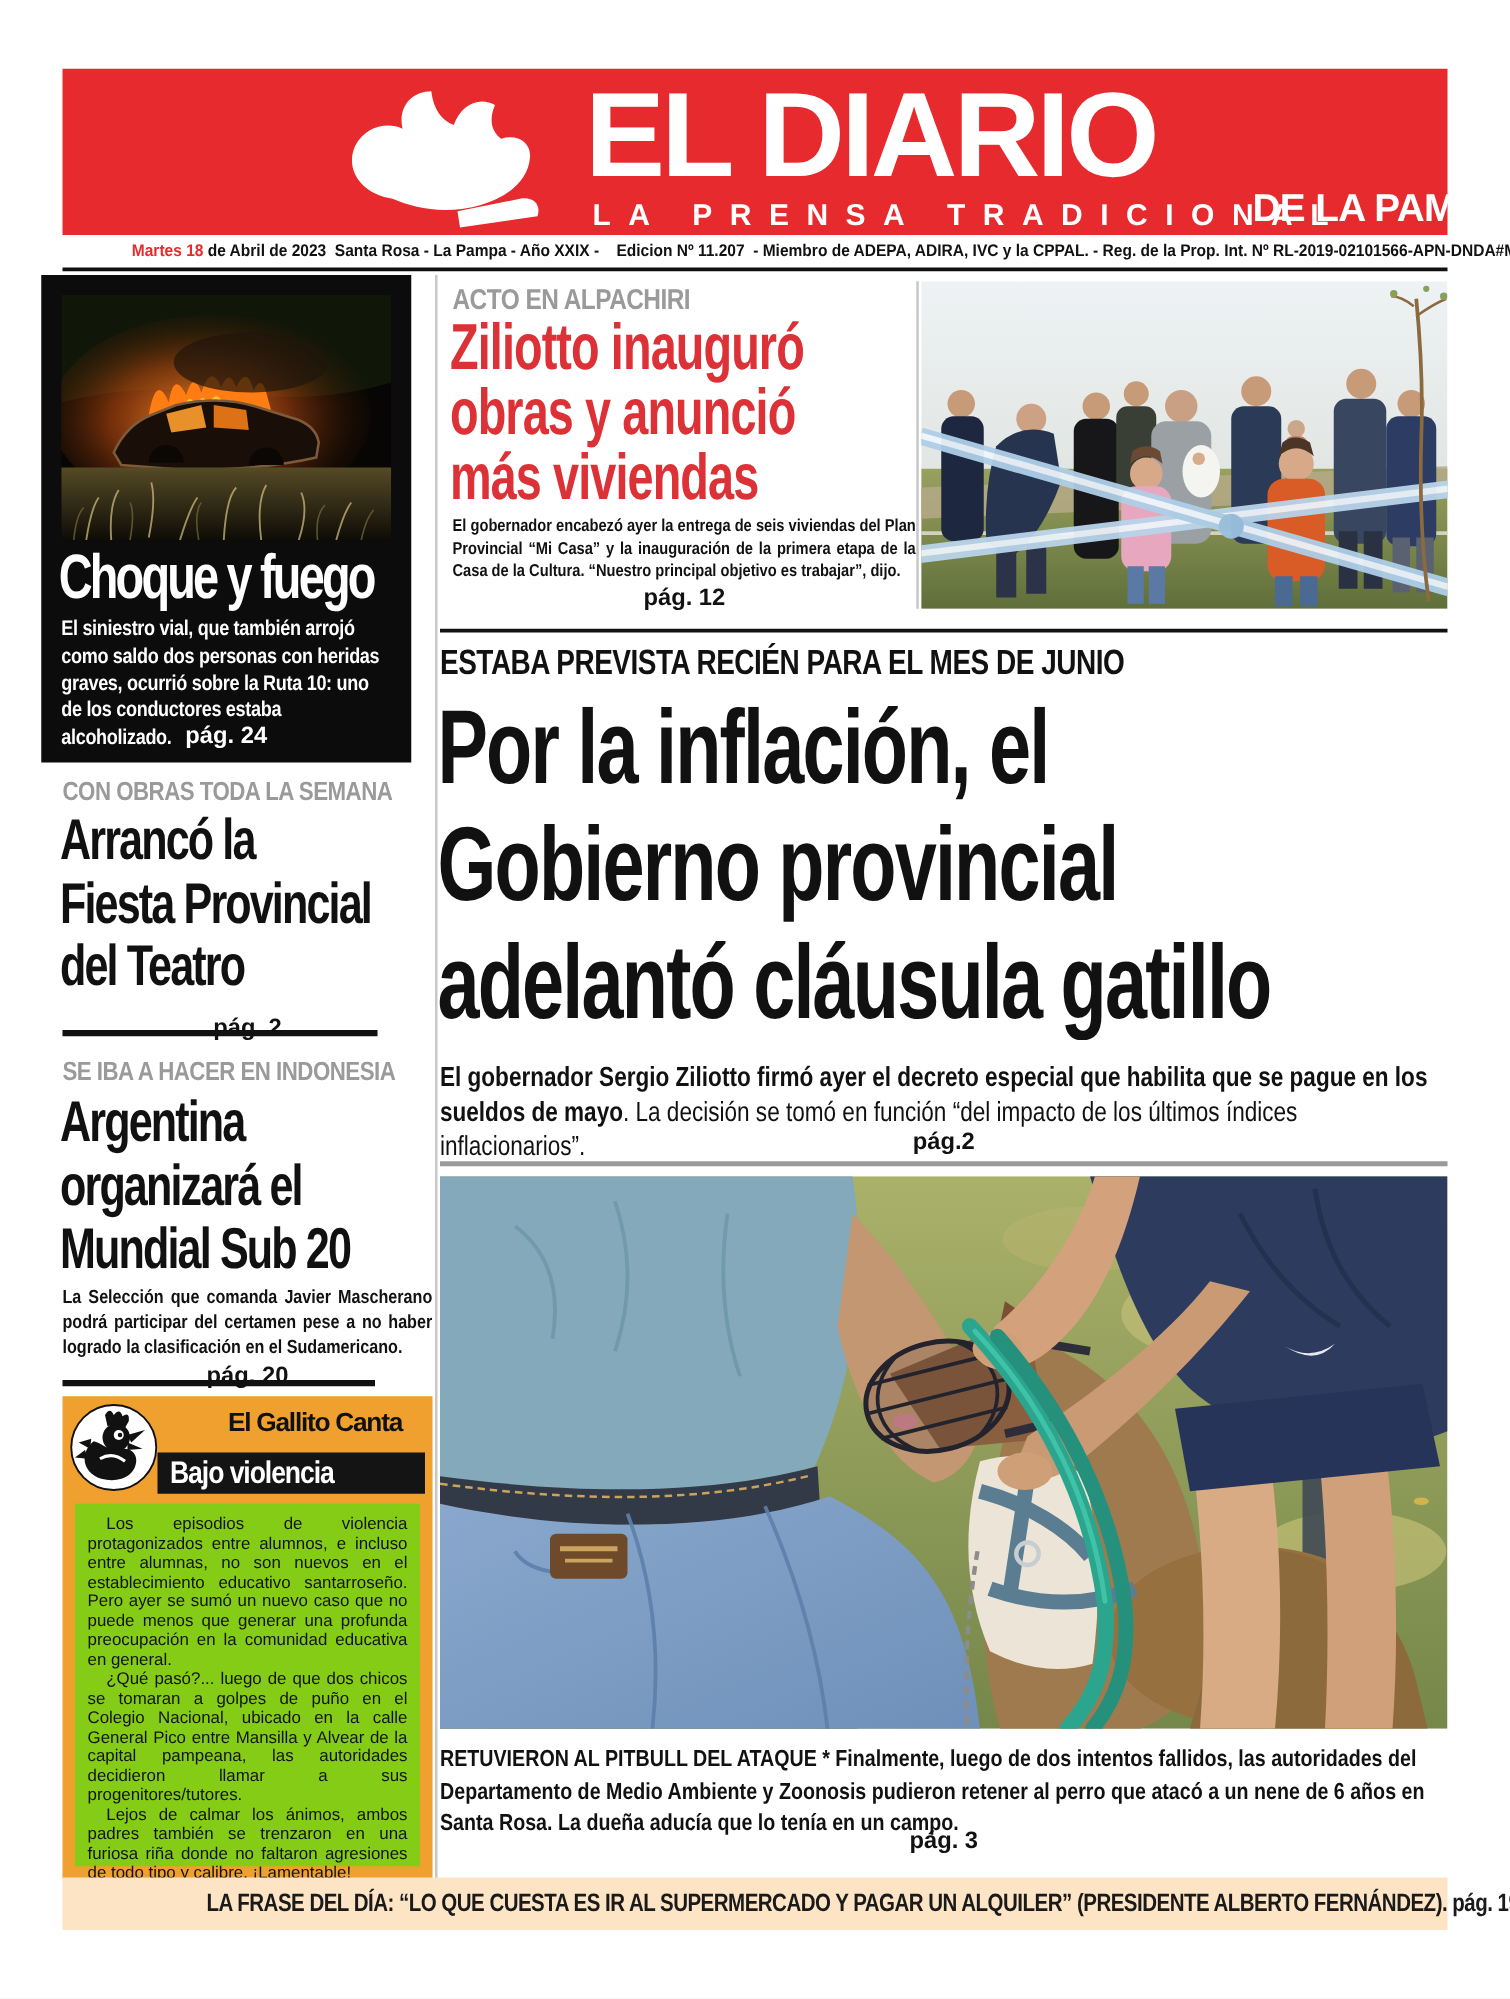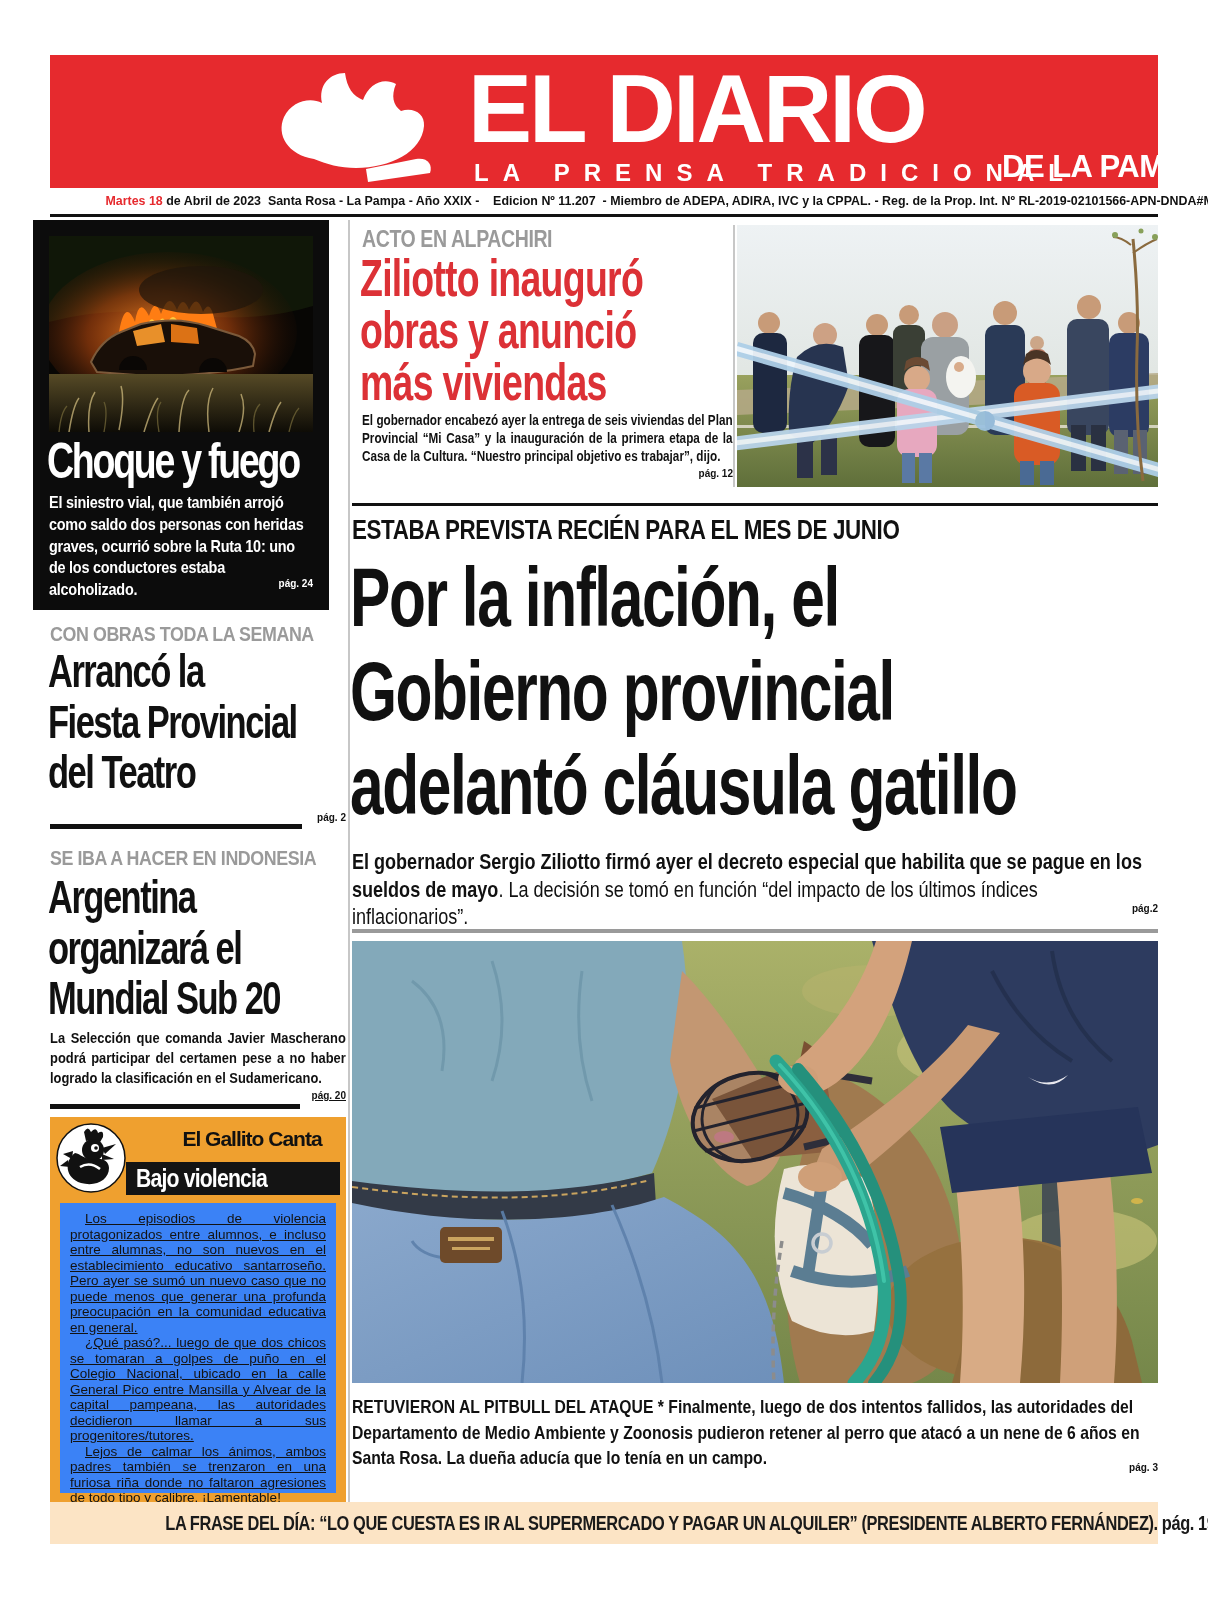--- a/index.html
+++ b/index.html
@@ -12,21 +12,21 @@
   body{font-family:"Liberation Sans", sans-serif;color:var(--ink);}
   #page{position:relative;width:1208px;height:1599px;background:var(--page-bg);margin:0 auto;overflow:hidden;}
   .abs{position:absolute;}
   .sx72{transform:scaleX(.72);transform-origin:0 0;}
   .sx75{transform:scaleX(.75);transform-origin:0 0;}
   .sx80{transform:scaleX(.80);transform-origin:0 0;}
   .sx82{transform:scaleX(.82);transform-origin:0 0;}
   .sx85{transform:scaleX(.85);transform-origin:0 0;}
   .kicker{font-weight:700;color:var(--kicker-gray);letter-spacing:-.5px;white-space:nowrap;}
   .headline{font-weight:700;line-height:1.05;letter-spacing:-2px;white-space:pre-line;}
-  .pageref{font-weight:700;font-size:10px;text-align:right;}
+  .pageref{font-weight:700;font-size:19px;text-align:center;}
   .rule{background:#111;}
   .vline{background:#c7c7c7;width:2px;}
   .just{text-align:justify;}
   
   #masthead{left:50px;top:55px;width:1108px;height:133px;background:var(--brand-red);}
   #mh-title{left:418px;top:6px;font-size:96px;font-weight:700;letter-spacing:-3px;color:#fff;line-height:1;white-space:nowrap;}
   #mh-region{left:952px;top:94px;font-size:31px;font-weight:700;color:#fff;white-space:nowrap;letter-spacing:-.5px;}
   #mh-tagline{left:424px;top:104px;font-size:24px;font-weight:700;color:#fff;letter-spacing:14px;white-space:nowrap;}
   
   #dateline{left:50px;top:193px;width:1108px;text-align:center;font-size:13.5px;font-weight:700;white-space:nowrap;}
@@ -47,21 +47,21 @@
   #mundial-headline{left:48px;top:872px;width:394px;font-size:46px;line-height:1.1;}
   #mundial-summary{left:50px;top:1028px;width:348px;font-size:15.2px;font-weight:700;line-height:1.32;}
   #mundial-page{left:50px;top:1090px;width:296px;text-decoration:underline;}
   #mundial-rule{left:50px;top:1104px;width:250px;height:5px;}
   
   #gallito{left:50px;top:1117px;width:296px;height:386px;background:var(--orange);}
   #gallito-logo{left:6px;top:6px;width:70px;height:70px;}
   #gallito-title{left:78px;top:10px;width:248px;font-size:21px;font-weight:700;color:#111;text-align:center;letter-spacing:-1px;}
   #gallito-bar{left:76px;top:45px;width:214px;height:33px;background:#141414;}
   #gallito-subtitle{left:10px;top:2px;font-size:25px;font-weight:700;color:#fff;letter-spacing:-1px;white-space:nowrap;}
-  #gallito-body{left:10px;top:86px;width:276px;height:290px;background:#3b82f6;padding:8px 10px;font-size:13.5px;line-height:1.15;color:#131313;text-decoration:underline;}
+  #gallito-body{left:10px;top:86px;width:276px;height:290px;background:#84cc16;padding:8px 10px;font-size:13.5px;line-height:1.15;color:#131313;}
   #gallito-body p{text-align:justify;text-indent:15px;}
   
   #alp-kicker{left:362px;top:226px;font-size:23px;}
   #alp-headline{left:360px;top:252px;width:515px;font-size:52px;line-height:1.0;color:var(--headline-red);letter-spacing:-1px;}
   #alp-summary{left:362px;top:412px;width:436px;font-size:13.8px;font-weight:700;line-height:1.3;}
   #alp-page{left:362px;top:468px;width:371px;}
   #ribbon-photo{left:737px;top:225px;width:421px;height:262px;}
   
   #main-rule{left:352px;top:503px;width:806px;height:3px;}
   #main-kicker{left:352px;top:514px;font-size:28px;font-weight:700;color:#111;letter-spacing:-.5px;white-space:nowrap;}

